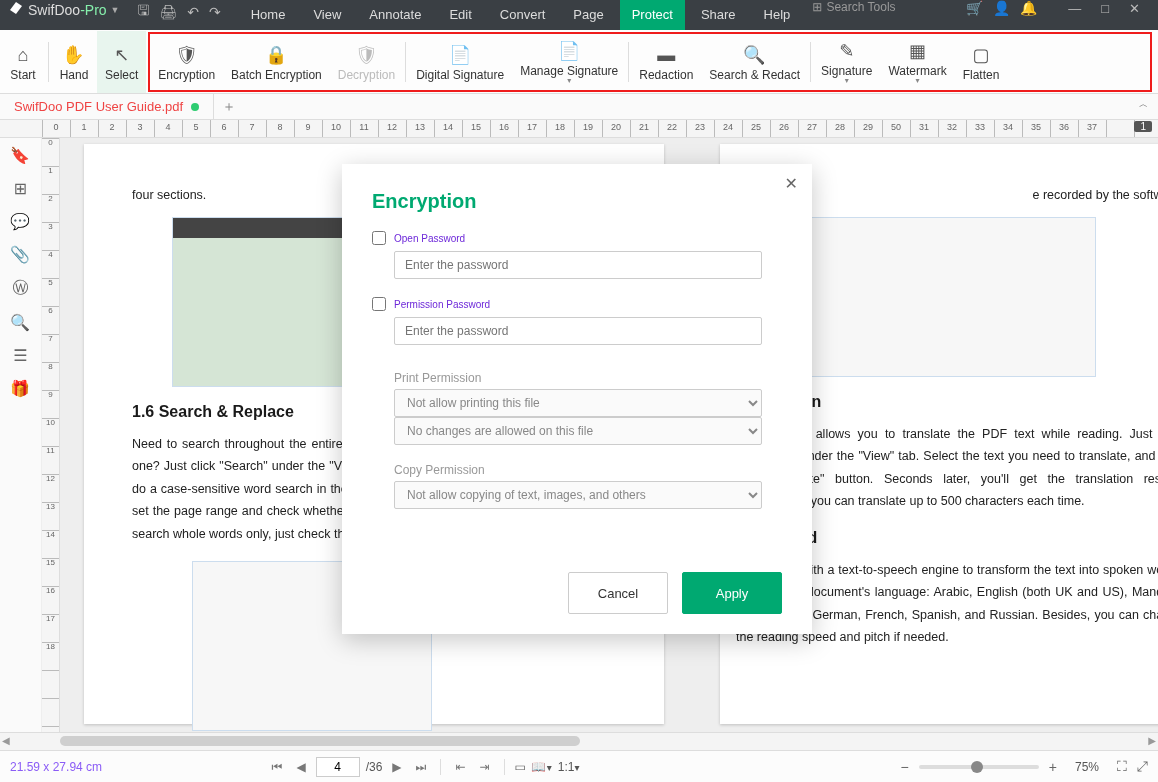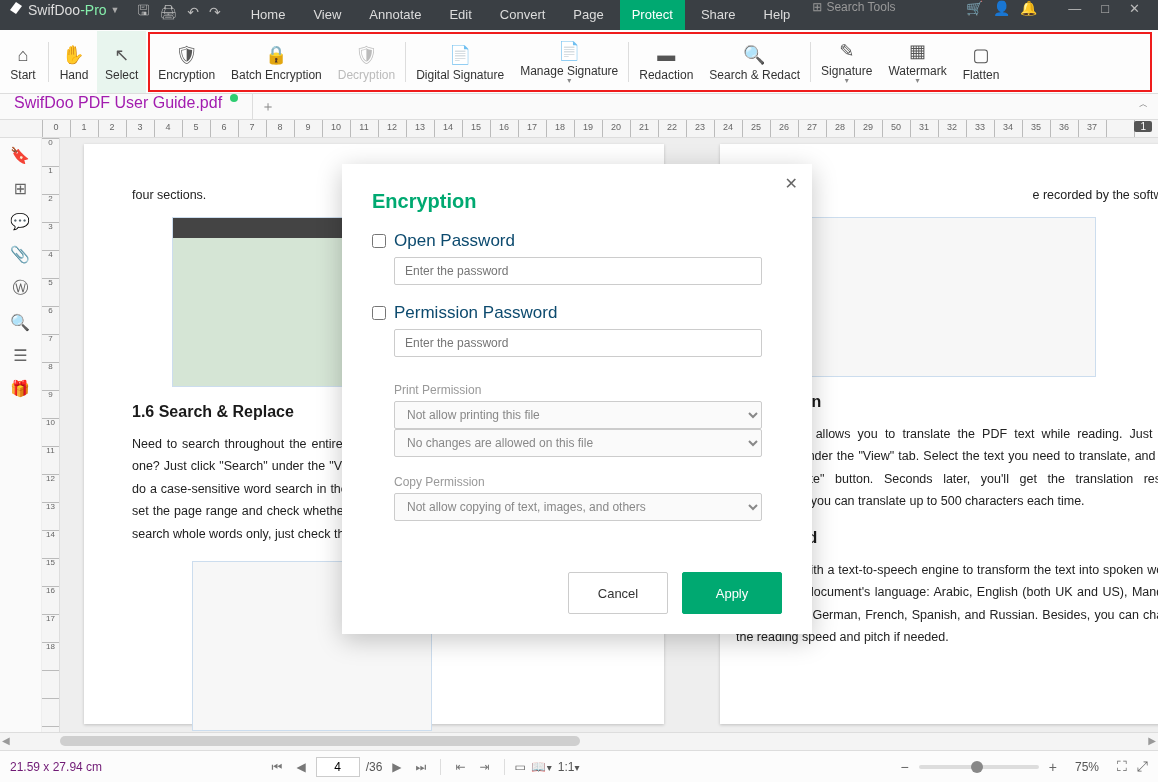--- a/index.html
+++ b/index.html
@@ -24,21 +24,21 @@
 .rbtn{display:flex;flex-direction:column;align-items:center;justify-content:center;height:62px;padding:0 8px;cursor:pointer;min-width:46px}
 .rbtn .ricon{font-size:18px;color:#555;height:26px;line-height:26px}
 .rbtn .rlabel{font-size:12px;color:#333}
 .rbtn.selected{background:#e8f5ee}
 .rsep{width:1px;height:40px;background:#ddd;margin:0 2px}
 .red-box{border:2px solid #ef1c1c;height:60px;display:flex;align-items:center;flex:1;margin:2px 6px 2px 2px}
 .rbtn.disabled .rlabel,.rbtn.disabled .ricon{color:#bbb}
 .rbtn .sub{font-size:8px;color:#888;margin-top:-2px}
 
 .tabbar{height:26px;display:flex;align-items:center;border-bottom:1px solid #ddd;background:#fafafa}
-.doc-tab{display:flex;align-items:flex-start;height:26px;padding:0 14px;gap:8px;font-size:16px;color:#a21caf;border-right:1px solid #ddd}
+.doc-tab{display:flex;align-items:center;height:26px;padding:0 14px;gap:8px;font-size:13px;color:#ef4444;border-right:1px solid #ddd}
 .dot{width:8px;height:8px;border-radius:50%;background:#2ecc71}
 .tab-add{padding:0 8px;color:#888;font-size:14px}
 
 .hruler{height:18px;background:#f5f5f5;border-bottom:1px solid #ddd;display:flex;position:relative;font-size:9px;color:#666;padding-left:42px}
 .hruler-page{position:absolute;right:6px;top:1px;background:#555;color:#fff;font-size:10px;padding:0 6px;border-radius:2px}
 .hruler-ticks{flex:1;background:repeating-linear-gradient(to right,#bbb 0 1px,transparent 1px 28px);position:relative}
 .hruler-nums{position:absolute;top:2px;left:0;right:0;display:flex}
 .hruler-nums span{width:28px;text-align:center}
 
 .workarea{display:flex;height:calc(782px - 30px - 64px - 26px - 18px - 32px - 18px)}
@@ -58,37 +58,37 @@
 .img-ph{background:#eef;border:1px solid #cde;margin:10px 0;display:flex;align-items:center;justify-content:center;color:#99a;font-size:10px}
 .img-ph.a{width:300px;height:170px;margin-left:40px;background:linear-gradient(#444 0 12%,#d5e5d5 12% 100%)}
 .img-ph.b{width:240px;height:170px;margin-left:60px;margin-top:16px;background:#f7f7f7}
 .img-ph.c{width:360px;height:160px;background:#f7f7f7}
 
 .dialog{position:absolute;left:342px;top:164px;width:470px;height:470px;background:#fff;box-shadow:0 6px 24px rgba(0,0,0,.22);padding:26px 30px 20px;z-index:50}
 .dlg-close{position:absolute;top:10px;right:14px;font-size:16px;color:#666;cursor:pointer}
 .dlg-title{font-size:20px;font-weight:600;color:#00a971;margin-bottom:18px}
 .chkrow{display:flex;align-items:center;gap:8px;margin:12px 0 6px}
 .chkrow input{width:14px;height:14px}
-.chkrow label{font-size:17px;color:#0c4a6e}
+.chkrow label{font-size:10px;color:#6d28d9}
 .dlg input[type=text]{width:368px;margin-left:22px;height:28px;border:1px solid #ccc;border-radius:2px;padding:0 10px;font-size:12px;color:#888}
 .perm-label{font-size:12px;color:#999;margin:18px 0 4px 22px}
 .perm-label.first{margin-top:26px}
 .dlg select{width:368px;margin-left:22px;height:28px;border:1px solid #ccc;border-radius:2px;padding:0 8px;font-size:12px;color:#888;background:#fafafa}
 .dlg-btns{position:absolute;bottom:20px;right:30px;display:flex;gap:14px}
 .dlg-btns button{width:100px;height:42px;font-size:13px;border-radius:2px;cursor:pointer}
 .btn-cancel{background:#fff;border:1px solid #ccc;color:#333}
 .btn-apply{background:#00a971;border:1px solid #00a971;color:#fff}
 
 .scroll-h{height:18px;background:#f4f4f4;border-top:1px solid #ddd;position:relative}
 .scroll-h .left-arr{position:absolute;left:2px;top:2px;color:#999;font-size:10px}
 .scroll-h .right-arr{position:absolute;right:2px;top:2px;color:#999;font-size:10px}
 .scroll-thumb{position:absolute;left:60px;top:3px;width:520px;height:10px;background:#cfcfcf;border-radius:5px}
 
 .statusbar{height:32px;border-top:1px solid #ddd;display:flex;align-items:center;background:#fcfcfc;font-size:12px;color:#555;padding:0 10px;gap:10px}
-.sb-coords{color:#701a75}
+.sb-coords{color:#8b5cf6}
 .sb-center{margin:0 auto;display:flex;align-items:center;gap:6px}
 .sb-center input{width:44px;height:20px;border:1px solid #ccc;text-align:center;font-size:12px}
 .sb-center .navbtn{color:#777;font-size:12px;padding:0 4px;cursor:pointer}
 .sb-center .sep{width:1px;height:16px;background:#ddd;margin:0 4px}
 .sb-right{display:flex;align-items:center;gap:10px;margin-left:auto}
 .sb-right .sicon{font-size:14px;color:#666;cursor:pointer}
 .zoom-slider{width:120px;height:4px;background:#ddd;border-radius:2px;position:relative}
 .zoom-slider .knob{position:absolute;left:52px;top:-4px;width:12px;height:12px;border-radius:50%;background:#888}
 </style>
 </head>

